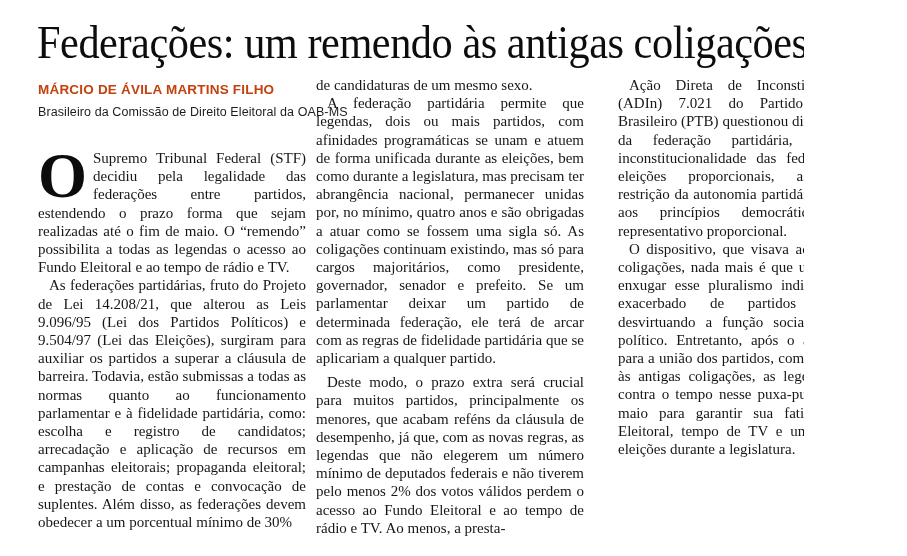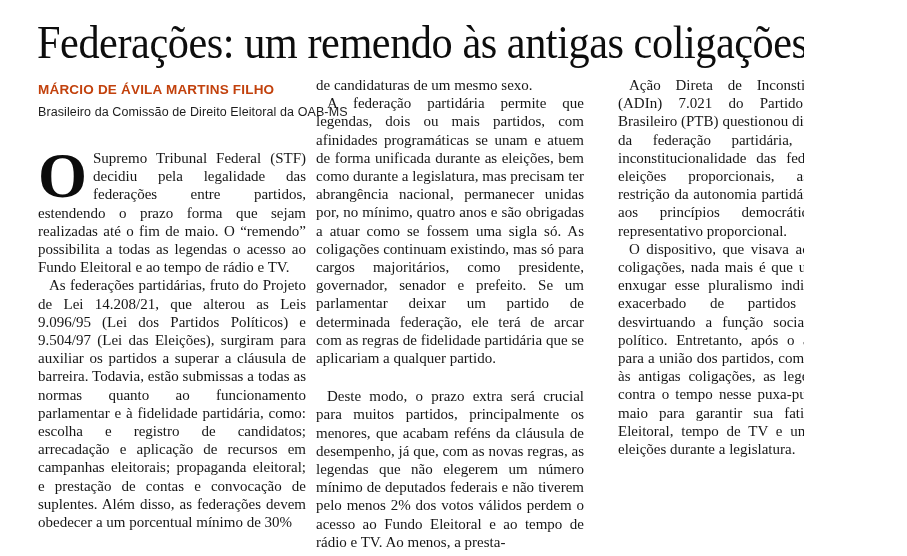--- a/index.html
+++ b/index.html
@@ -59,21 +59,21 @@
     color: #161616;
   }
   .col-1 { left: 38px;  top: 149px; }
   .col-2 { left: 316px; top: 76px;  }
   .col-3 { left: 618px; top: 76px;  }
   .para {
     margin: 0;
     padding: 0;
   }
   .para.indent { text-indent: 11px; }
-  .para.gap-top { margin-top: 20px; }
+  .para.gap-top { margin-top: 6px; }
   .dropcap {
     float: left;
     font-family: "Liberation Serif", serif;
     font-weight: 700;
     font-size: 63px;
     line-height: 50px;
     padding: 2px 6px 0 0;
     color: #0c0c0c;
   }
 </style>

